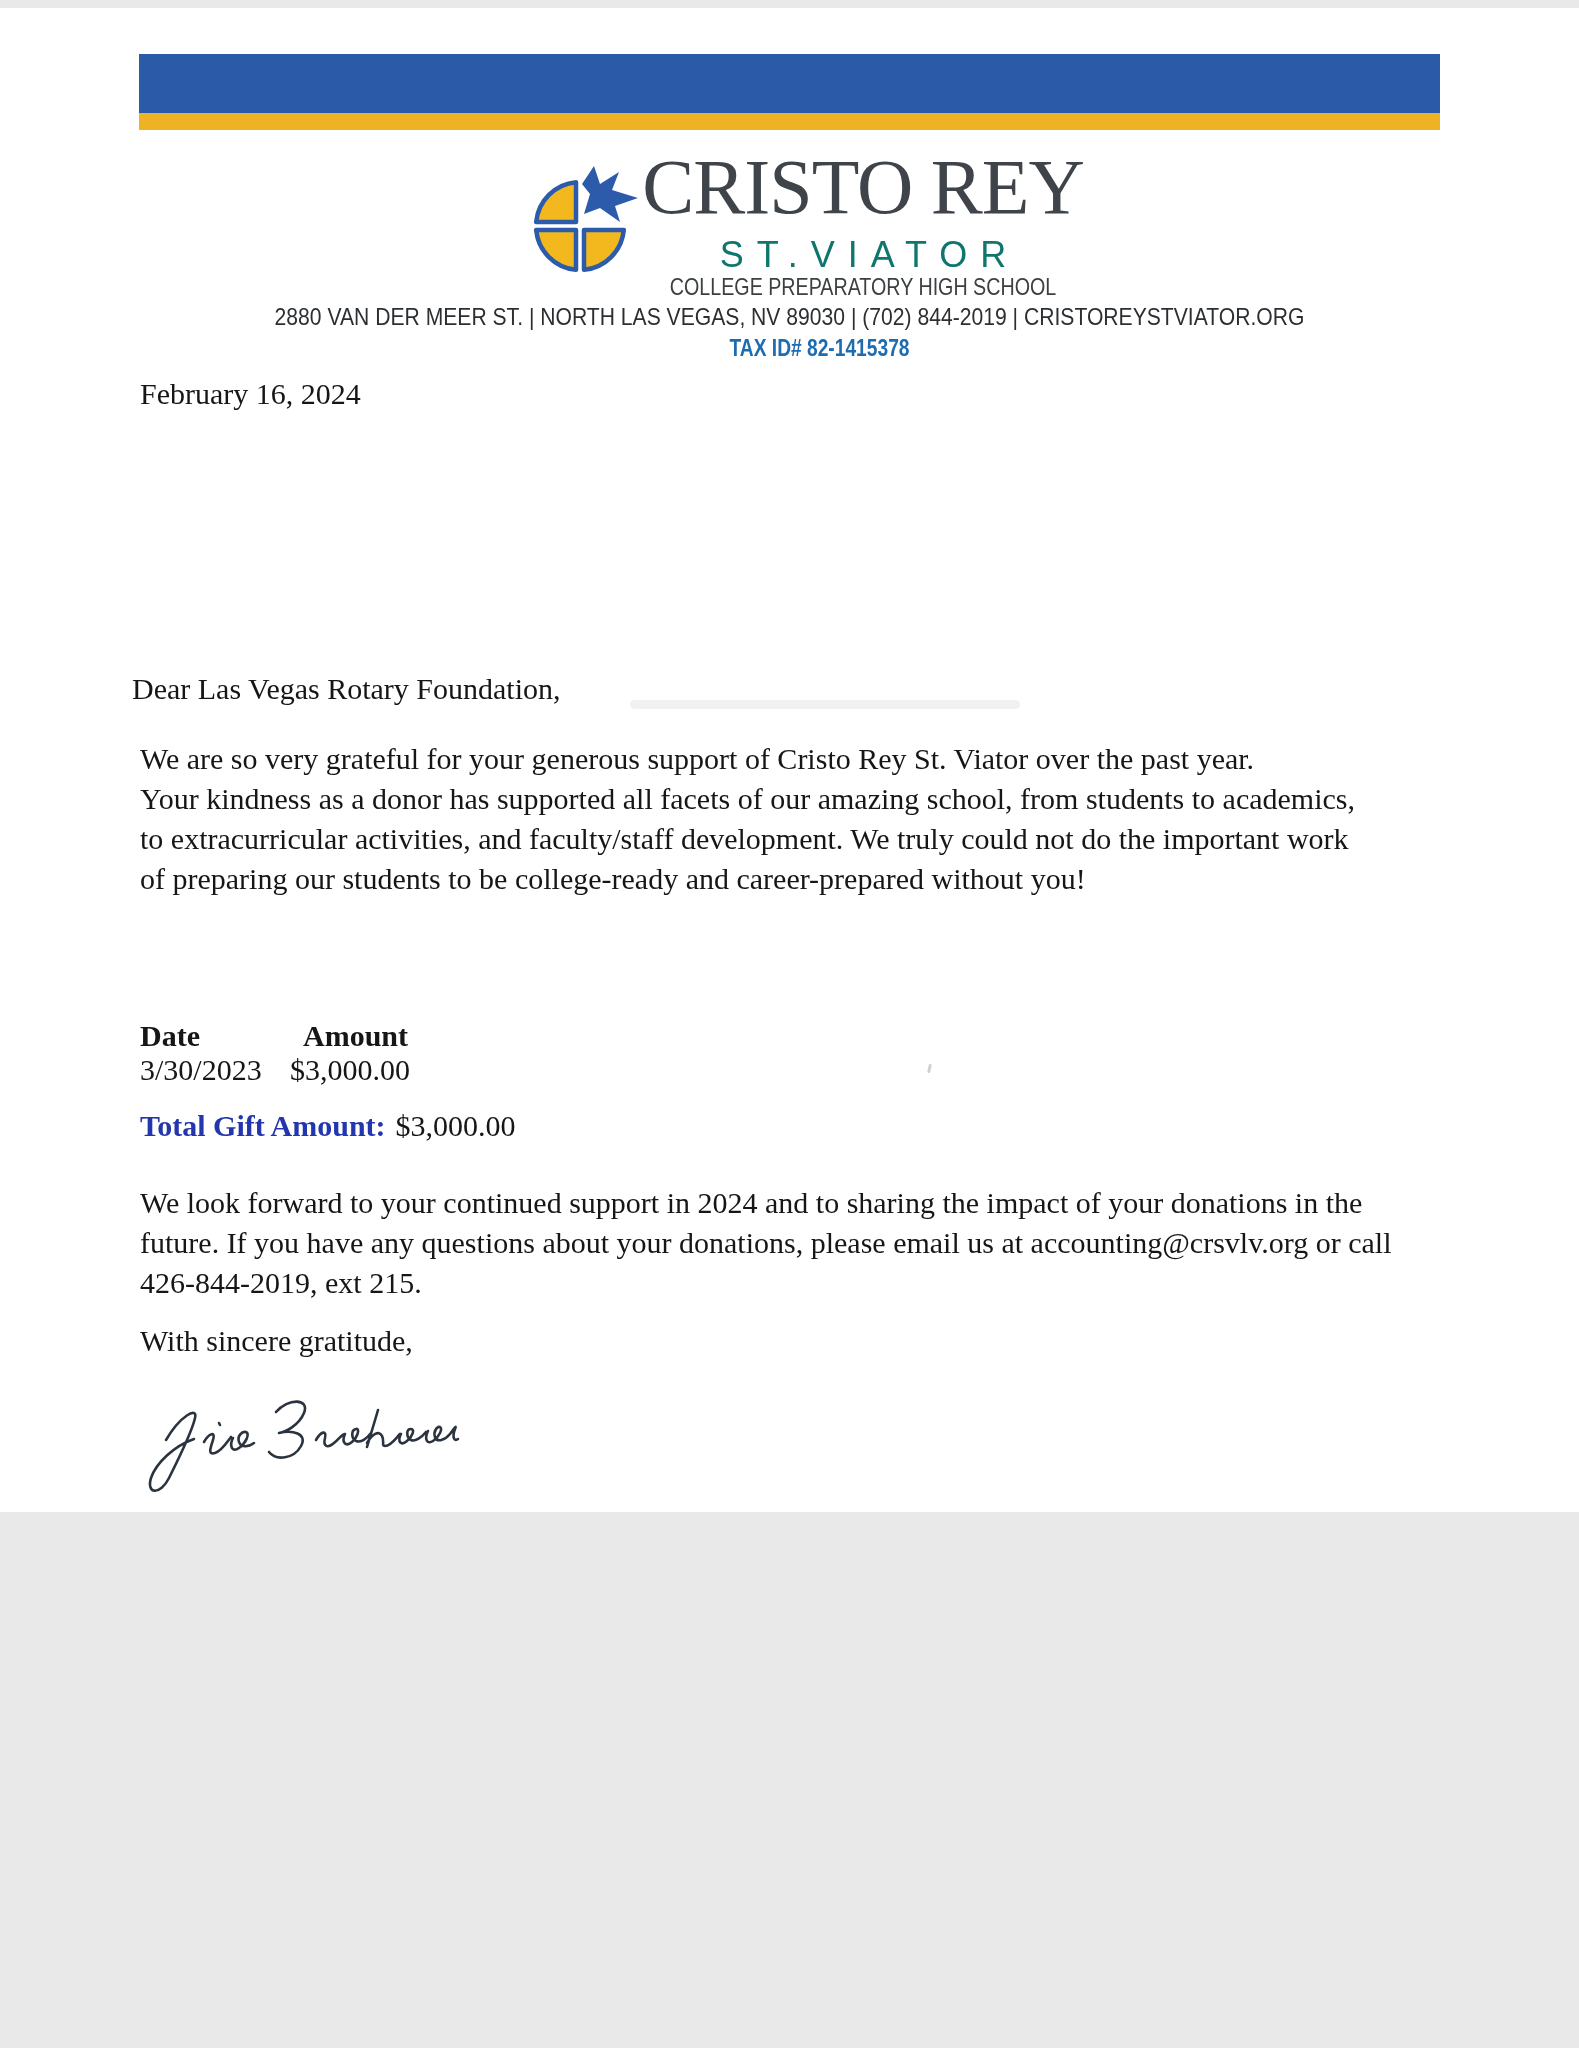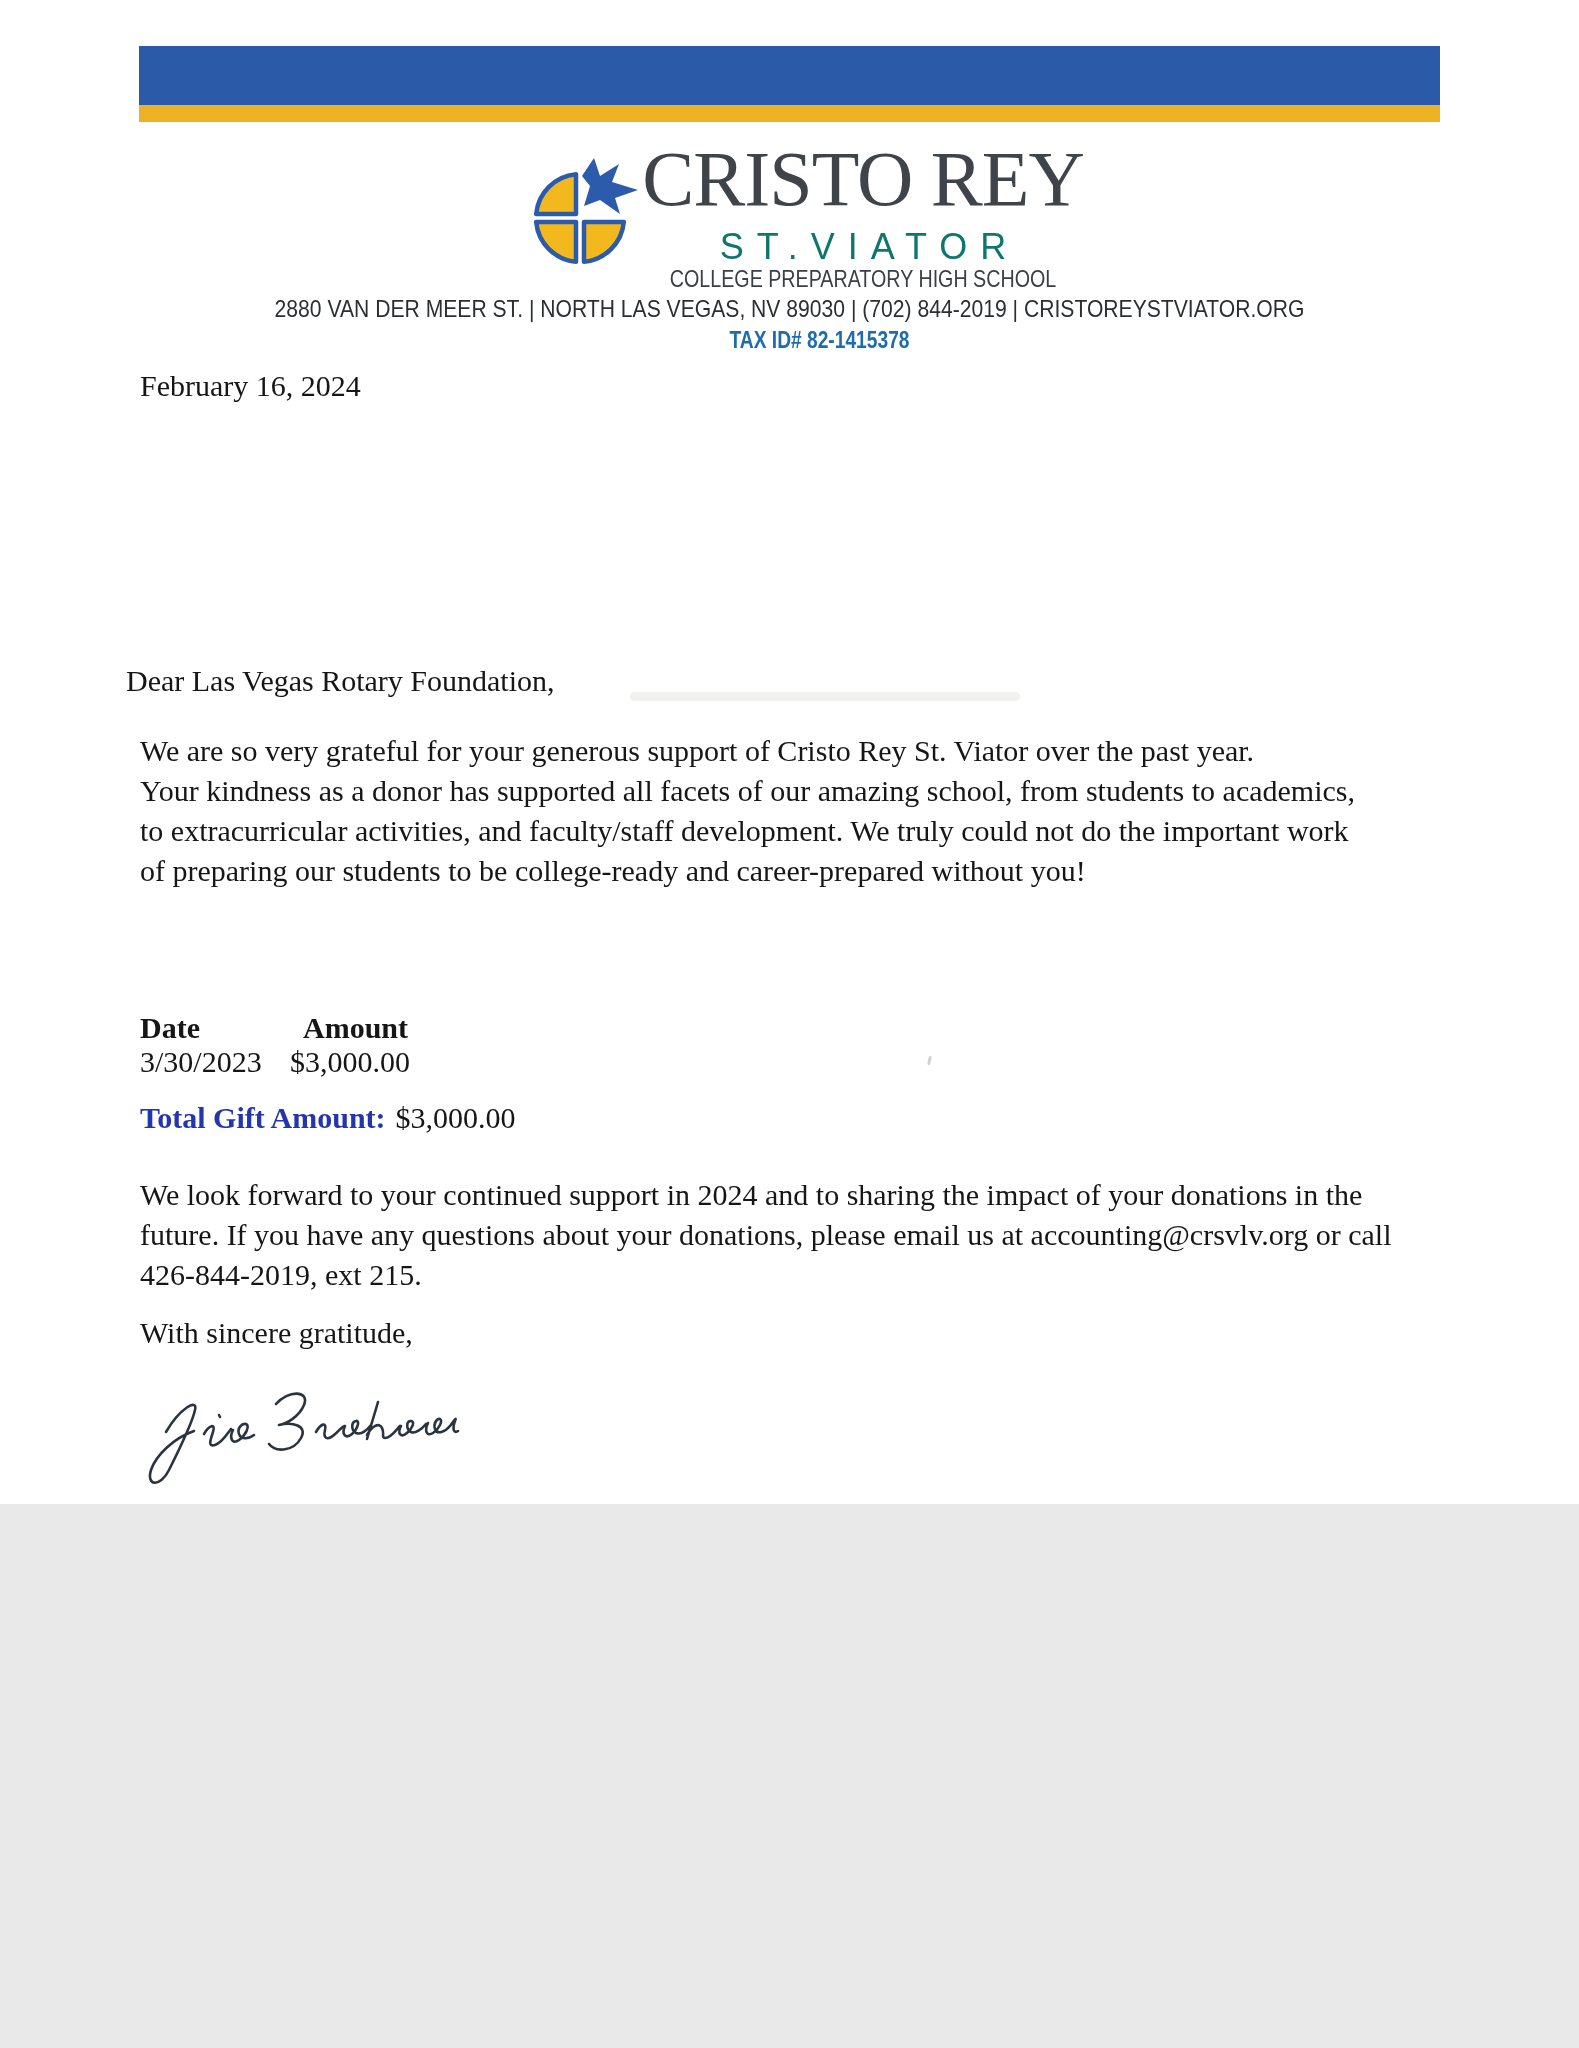--- a/index.html
+++ b/index.html
@@ -1,19 +1,19 @@
 <!DOCTYPE html>
 <html style="--band-blue: #2a5aa8; --band-yellow: #f0b225; --logo-blue: #2b5baa; --logo-yellow: #f3b81d; --logo-text: #3f444a; --tax-blue: #1e6cb0; --total-blue: #2336ae; --ink: #161616;"><head>
 <meta charset="utf-8">
 <style>
   html,body{margin:0;padding:0;background:#e9e9e9;}
   .page{
     position:relative;width:1579px;height:1504px;background:#ffffff;
     font-family:"Liberation Serif",serif;color:var(--ink,#161616);
-    overflow:hidden;margin:0 auto;
+    overflow:hidden;margin:8px auto;
   }
   .abs{position:absolute;}
 
   
   .band-blue{left:139px;top:46px;width:1301px;height:59px;background:var(--band-blue,#2a5aa8);}
   .band-yellow{left:139px;top:105px;width:1301px;height:17px;background:var(--band-yellow,#f0b225);}
 
   
   .logo-mark{left:534px;top:152px;width:106px;height:116px;}
   .wedge{fill:var(--logo-yellow,#f3b81d);stroke:var(--logo-blue,#2b5baa);stroke-width:4.5;stroke-linejoin:round;}
@@ -30,21 +30,21 @@
     font-family:"Liberation Sans",sans-serif;font-size:24px;line-height:27px;
     color:#2c2f32;transform:scaleX(0.88);}
   .tax{left:30px;top:326px;width:1579px;text-align:center;
     font-family:"Liberation Sans",sans-serif;font-weight:bold;font-size:24px;line-height:27px;
     color:var(--tax-blue,#1e6cb0);transform:scaleX(0.8);}
 
   
   .bt{font-size:30px;line-height:40px;white-space:pre;}
   .date-line{left:140px;top:366px;}
   .recipient{left:140px;top:485px;line-height:41px;}
-  .salutation{left:126px;top:661px;}
+  .salutation{left:132px;top:661px;}
   .para1{left:140px;top:731px;}
   .para2{left:140px;top:906px;}
 
   .gift-table{left:140px;top:1011px;font-size:30px;line-height:34px;}
   .gift-table .c1{display:inline-block;width:150px;}
   .gift-table .thead{font-weight:bold;}
   .gift-table .thead .c2{padding-left:13px;}
 
   .total-line{left:140px;top:1098px;}
   .total-label{color:var(--total-blue,#2336ae);font-weight:bold;}

